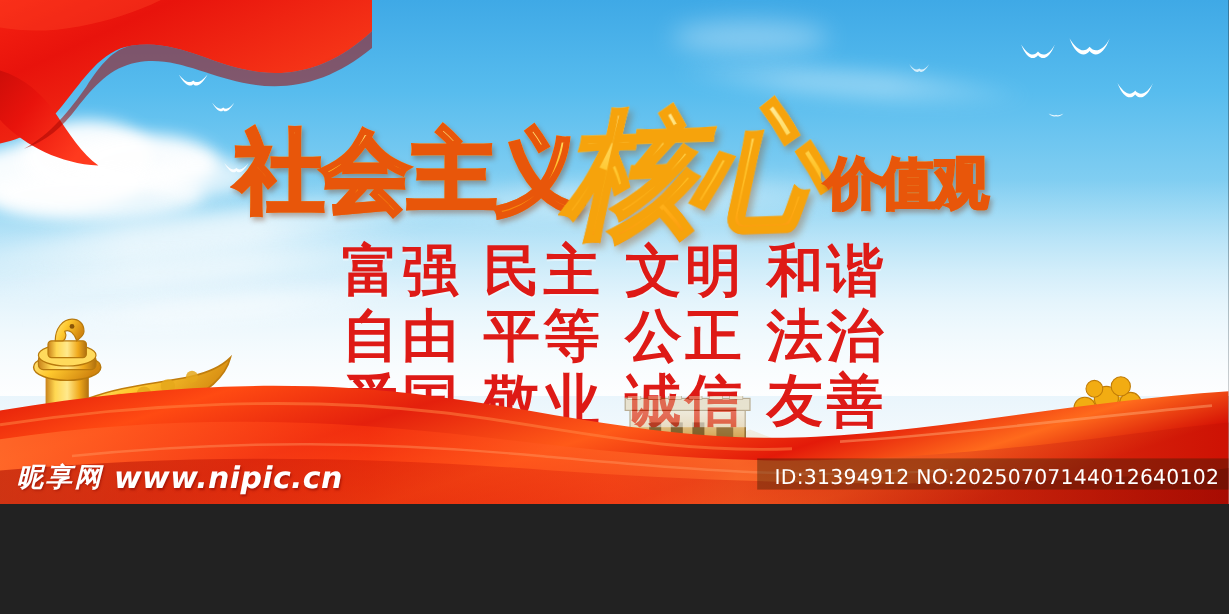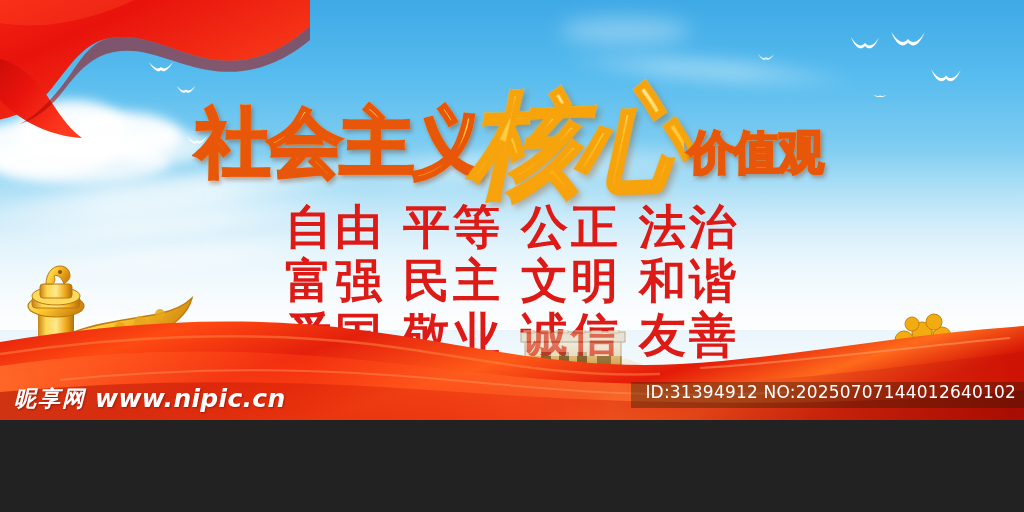--- a/index.html
+++ b/index.html
@@ -81,21 +81,21 @@
   #wm-logo{
     color:#fff;font-size:22px;font-weight:bold;font-style:italic;letter-spacing:2px;
     text-shadow:1px 1px 2px rgba(120,0,0,.5);line-height:24px;
   }
   #wm-url{
     color:#fff;font-size:25px;font-weight:bold;font-style:italic;letter-spacing:.3px;
     text-shadow:1px 1px 2px rgba(120,0,0,.5);line-height:24px;
   }
   #idbar{
     position:absolute;right:0;bottom:12px;height:26px;padding:0 8px 0 14px;
-    display:flex;align-items:flex-start;background:rgba(40,25,5,.38);
+    display:flex;align-items:flex-end;background:rgba(40,25,5,.38);
   }
   #idbar span{color:#fff;font-size:17px;letter-spacing:.2px;font-family:"DejaVu Sans","Liberation Sans",sans-serif;}
 </style>
 </head>
 <body>
 
 <div id="poster">
 
   <div class="haze" style="top:150px;height:180px;background:linear-gradient(180deg,rgba(255,255,255,0) 0%,rgba(255,255,255,.55) 55%,rgba(255,255,255,.9) 100%);"></div>
 
@@ -184,24 +184,24 @@
   </div>
 
   <div id="title-row">
     <div class="t-main">社会主义</div>
     <div class="t-core">核心</div>
     <div class="t-sub">价值观</div>
   </div>
 
   <div id="values">
     <div class="v-line">
+      <span>富强</span><span>民主</span><span>文明</span><span>和谐</span>
+    </div>
+    <div class="v-line">
       <span>自由</span><span>平等</span><span>公正</span><span>法治</span>
-    </div>
-    <div class="v-line">
-      <span>富强</span><span>民主</span><span>文明</span><span>和谐</span>
     </div>
     <div class="v-line">
       <span>爱国</span><span>敬业</span><span>诚信</span><span>友善</span>
     </div>
   </div>
 
   <div id="wall">
     <svg width="640" height="140" viewBox="0 0 640 140">
       <defs>
         <linearGradient id="mtn" x1="0" y1="0" x2="0" y2="1">

